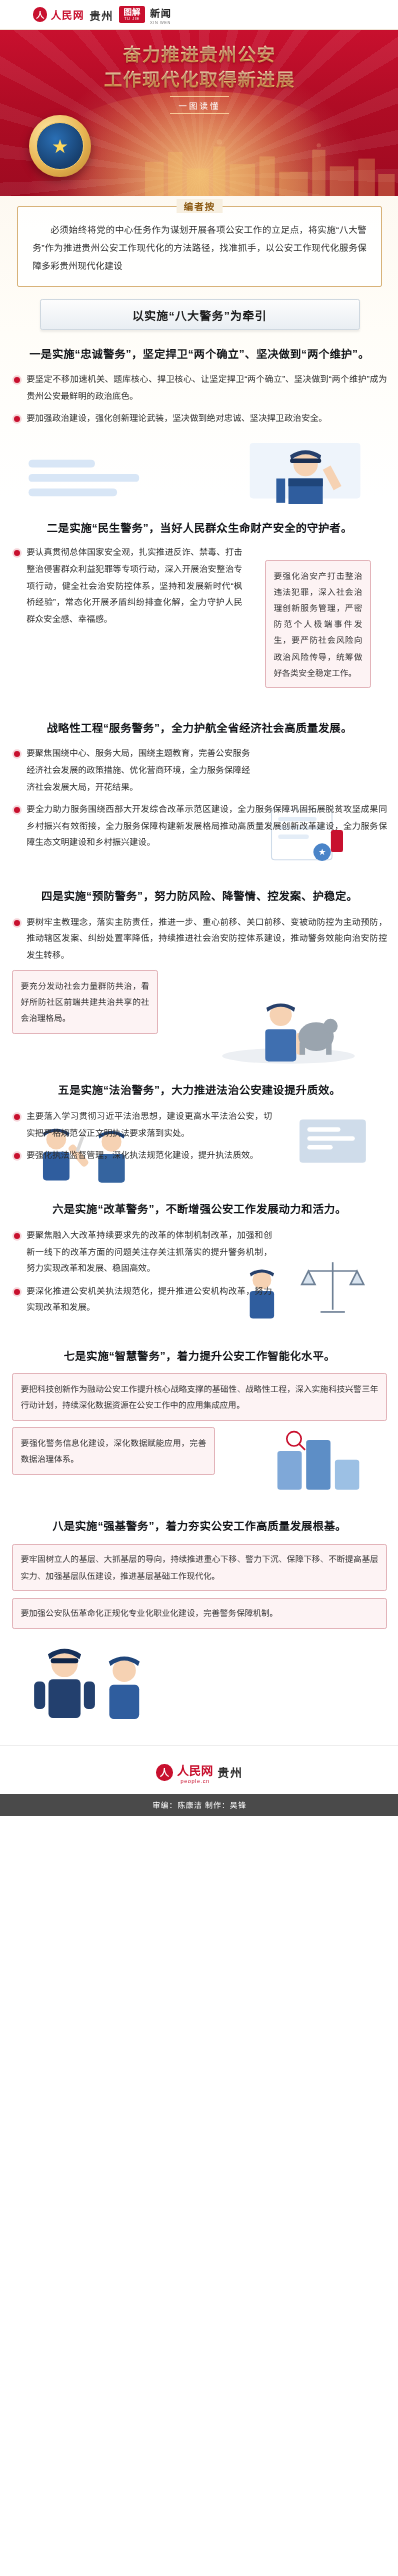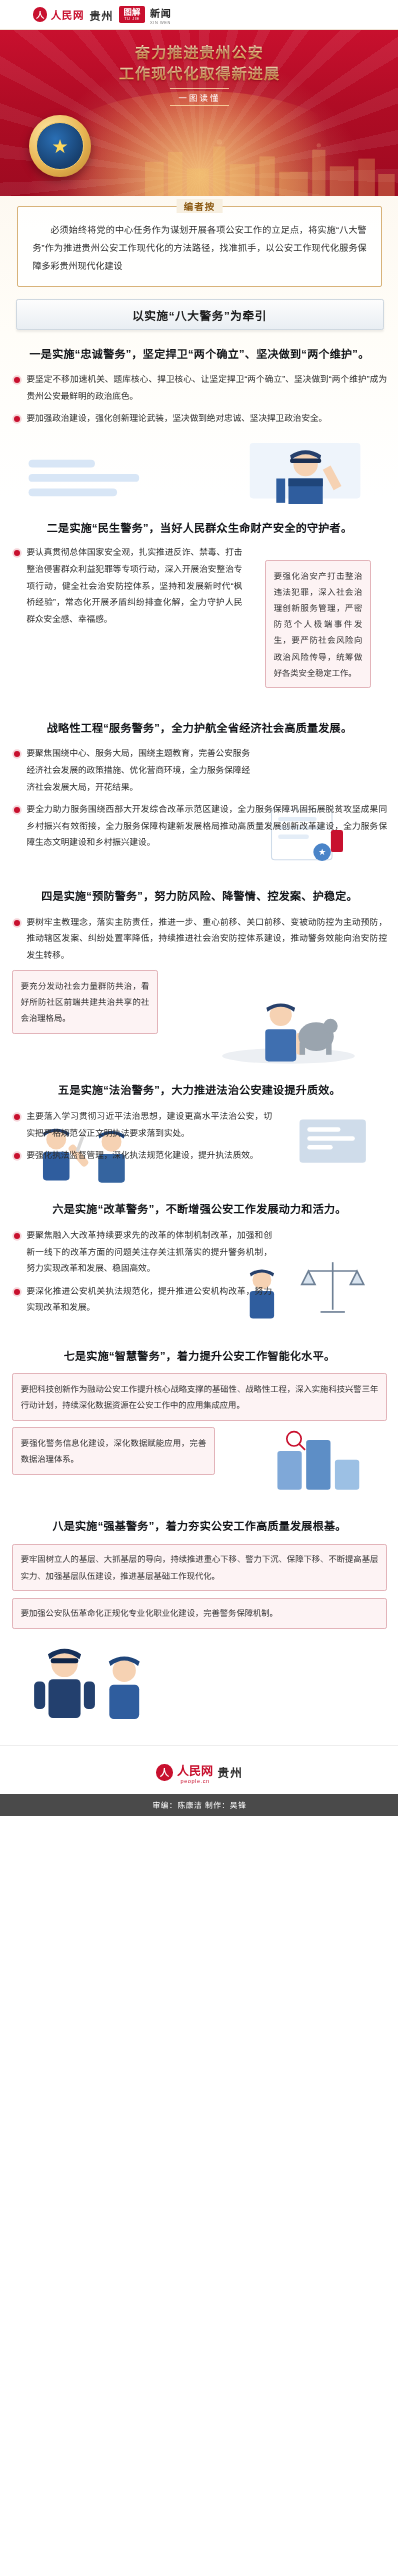--- a/index.html
+++ b/index.html
@@ -64,21 +64,21 @@
     position:absolute; left:50%; bottom:-61px; transform:translateX(-50%);
     width: 343px; height: 166px; border-radius: 50%;
     background: radial-gradient(circle, rgba(255,214,130,.75) 0%, rgba(255,190,90,.25) 45%, rgba(255,190,90,0) 70%);
   }
   .hero-title {
     position: relative;
     padding-top: 13.3px;
     text-align: center;
   }
   .hero-title .l1, .hero-title .l2 {
-    font-size: 15px; font-weight: bold; letter-spacing: 1.1px;
+    font-size: 18px; font-weight: bold; letter-spacing: 1.1px;
     background: linear-gradient(#fff6d8, #ffd984 55%, #f0b44f 100%);
     -webkit-background-clip: text; background-clip: text; color: transparent;
     text-shadow: 0 1.1px 1.7px rgba(90,0,10,.45);
     line-height: 1.35;
   }
   .hero-title .l3 {
     margin: 4.4px auto 0;
     display: inline-block;
     color: #fff;
     font-size: 8.3px;
@@ -120,21 +120,21 @@
     background:#f7efe0; padding: 0 7.7px;
     color:#8c5a14; font-size:9.4px; font-weight:bold; letter-spacing:1.1px;
   }
   .anyu p {
     font-size: 9px; line-height: 2.0; color:#2d2d2d; text-align: justify;
     text-indent: 2em;
   }
 
   .banner {
     margin: 11px auto 0;
-    width: 368px; height: 31px;
+    width: 320px; height: 31px;
     background: linear-gradient(180deg,#fdfdfd,#e9eef3);
     border: 0.6px solid #cfd8e0;
     border-radius: 2.2px;
     display:flex; align-items:center; justify-content:center;
     box-shadow: 0 1.1px 2.2px rgba(0,0,0,.07);
   }
   .banner span { font-size: 11.6px; font-weight: bold; color:#1e1e1e; letter-spacing:0.6px;}
 
   .headline {
     margin: 14.4px auto 0;

